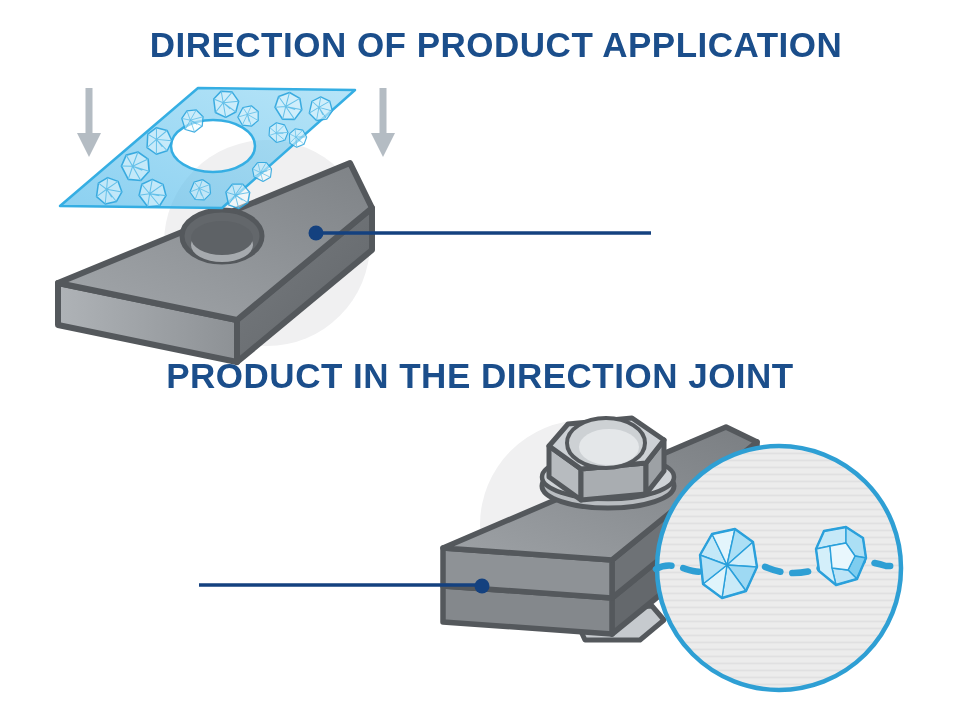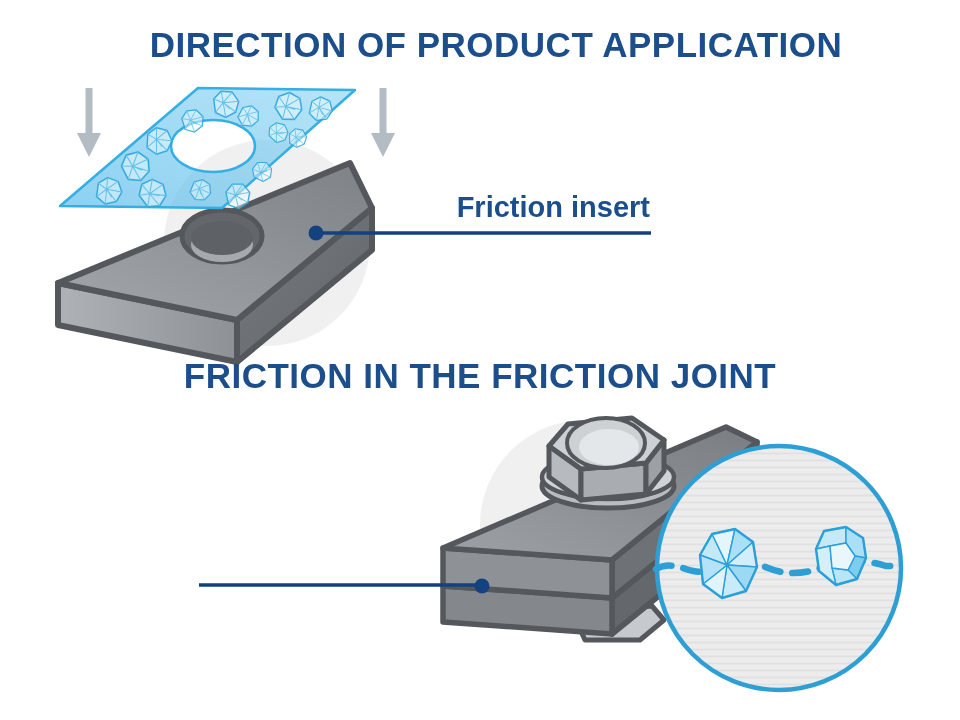--- a/index.html
+++ b/index.html
@@ -163,16 +163,15 @@
       </g>
 
       <g>
         <line x1="199" y1="585" x2="482" y2="585" stroke="#14417F" stroke-width="3.4"></line>
         <circle cx="482" cy="586" r="7.5" fill="#14417F"></circle>
       </g>
     </g>
   </svg>
 
   <h1 class="title title-app">DIRECTION OF PRODUCT APPLICATION</h1>
-  <h2 class="title title-joint">FRICTION IN THE FRICTION JOINT</h2>
-  <div class="callout-label label-friction">Friction insert</div>
+  <h2 class="title title-joint">PRODUCT IN THE DIRECTION JOINT</h2>
 
 </div>
 
 </body></html>

